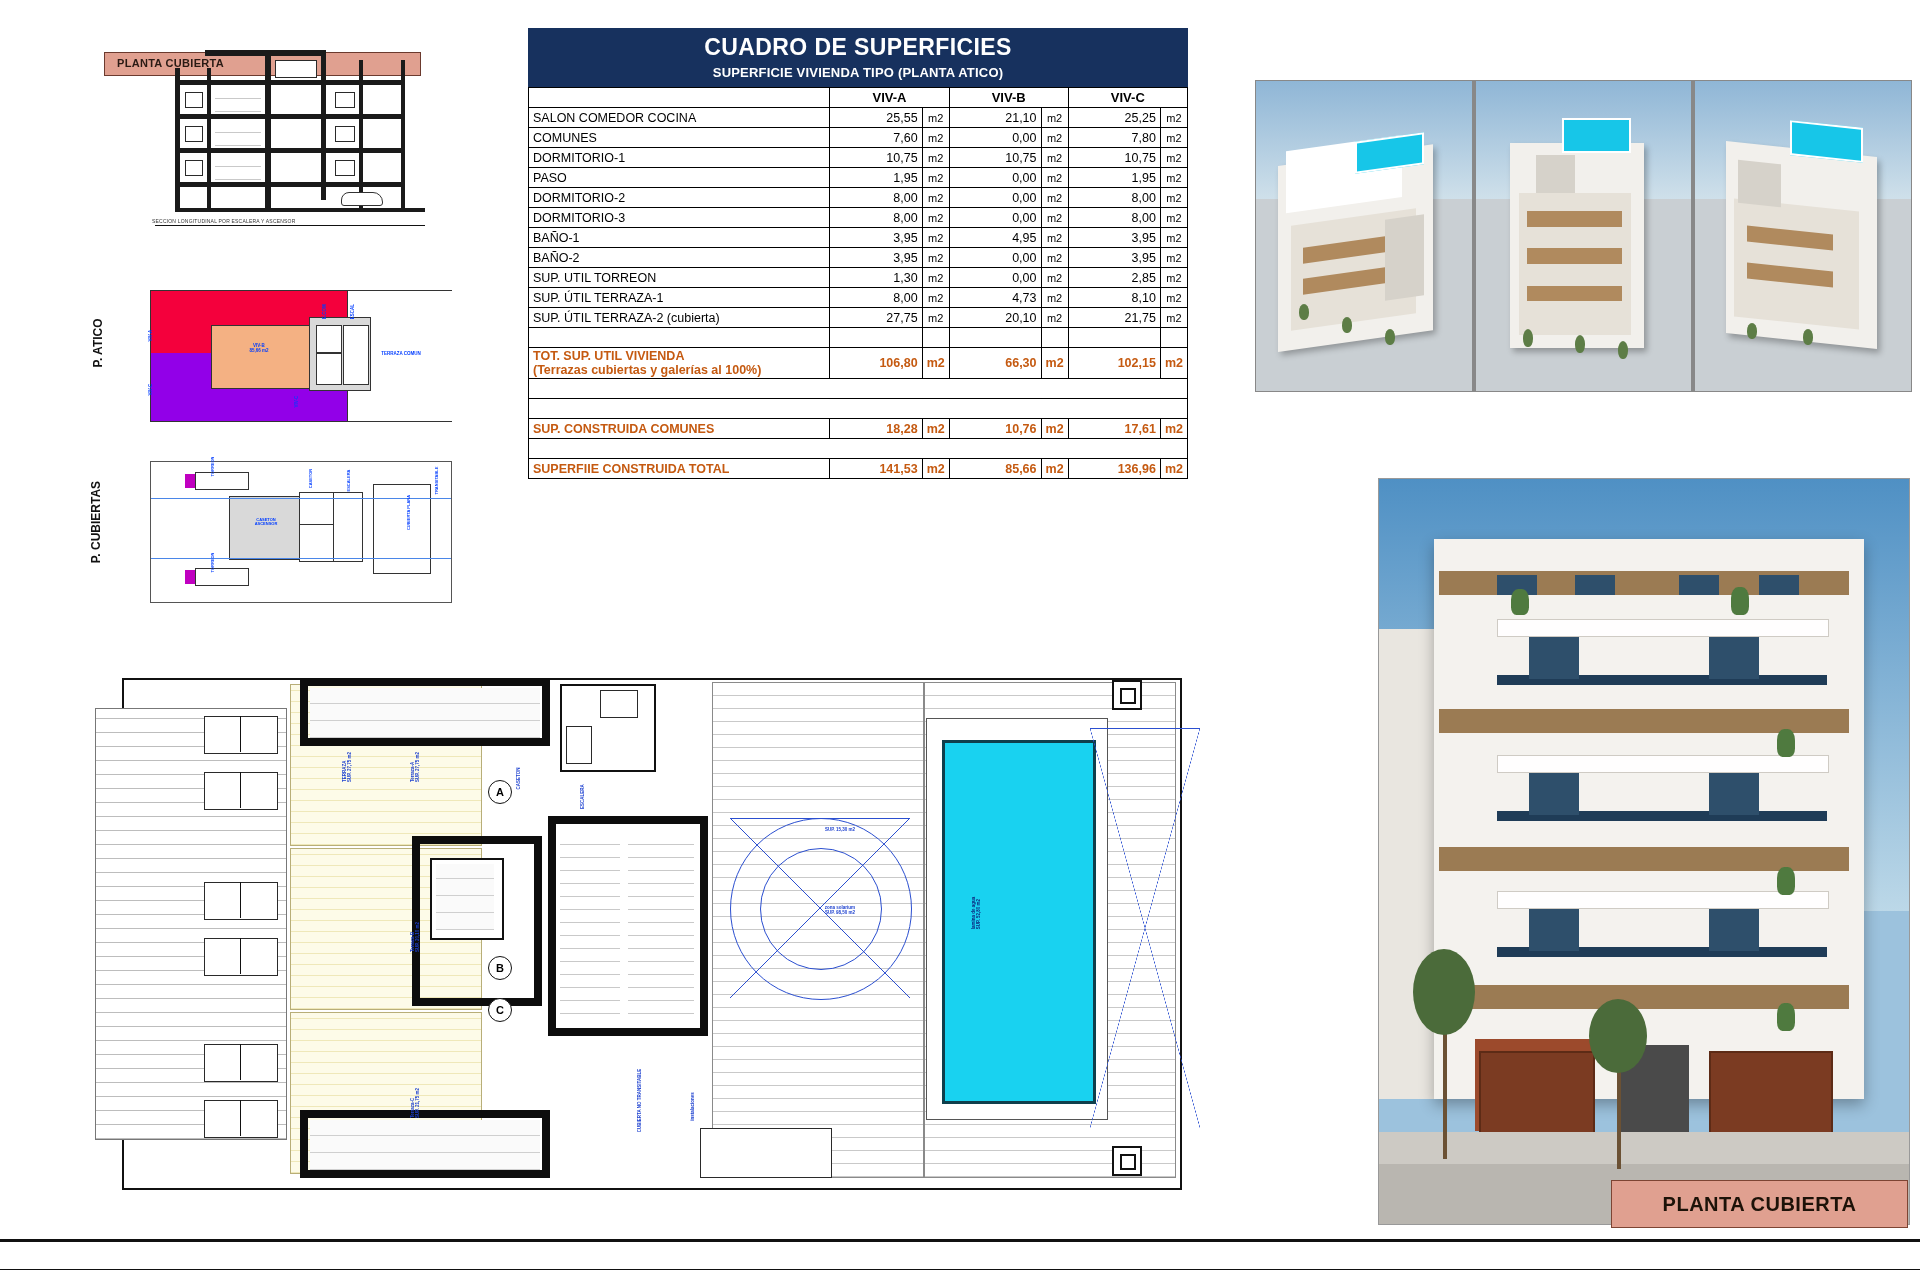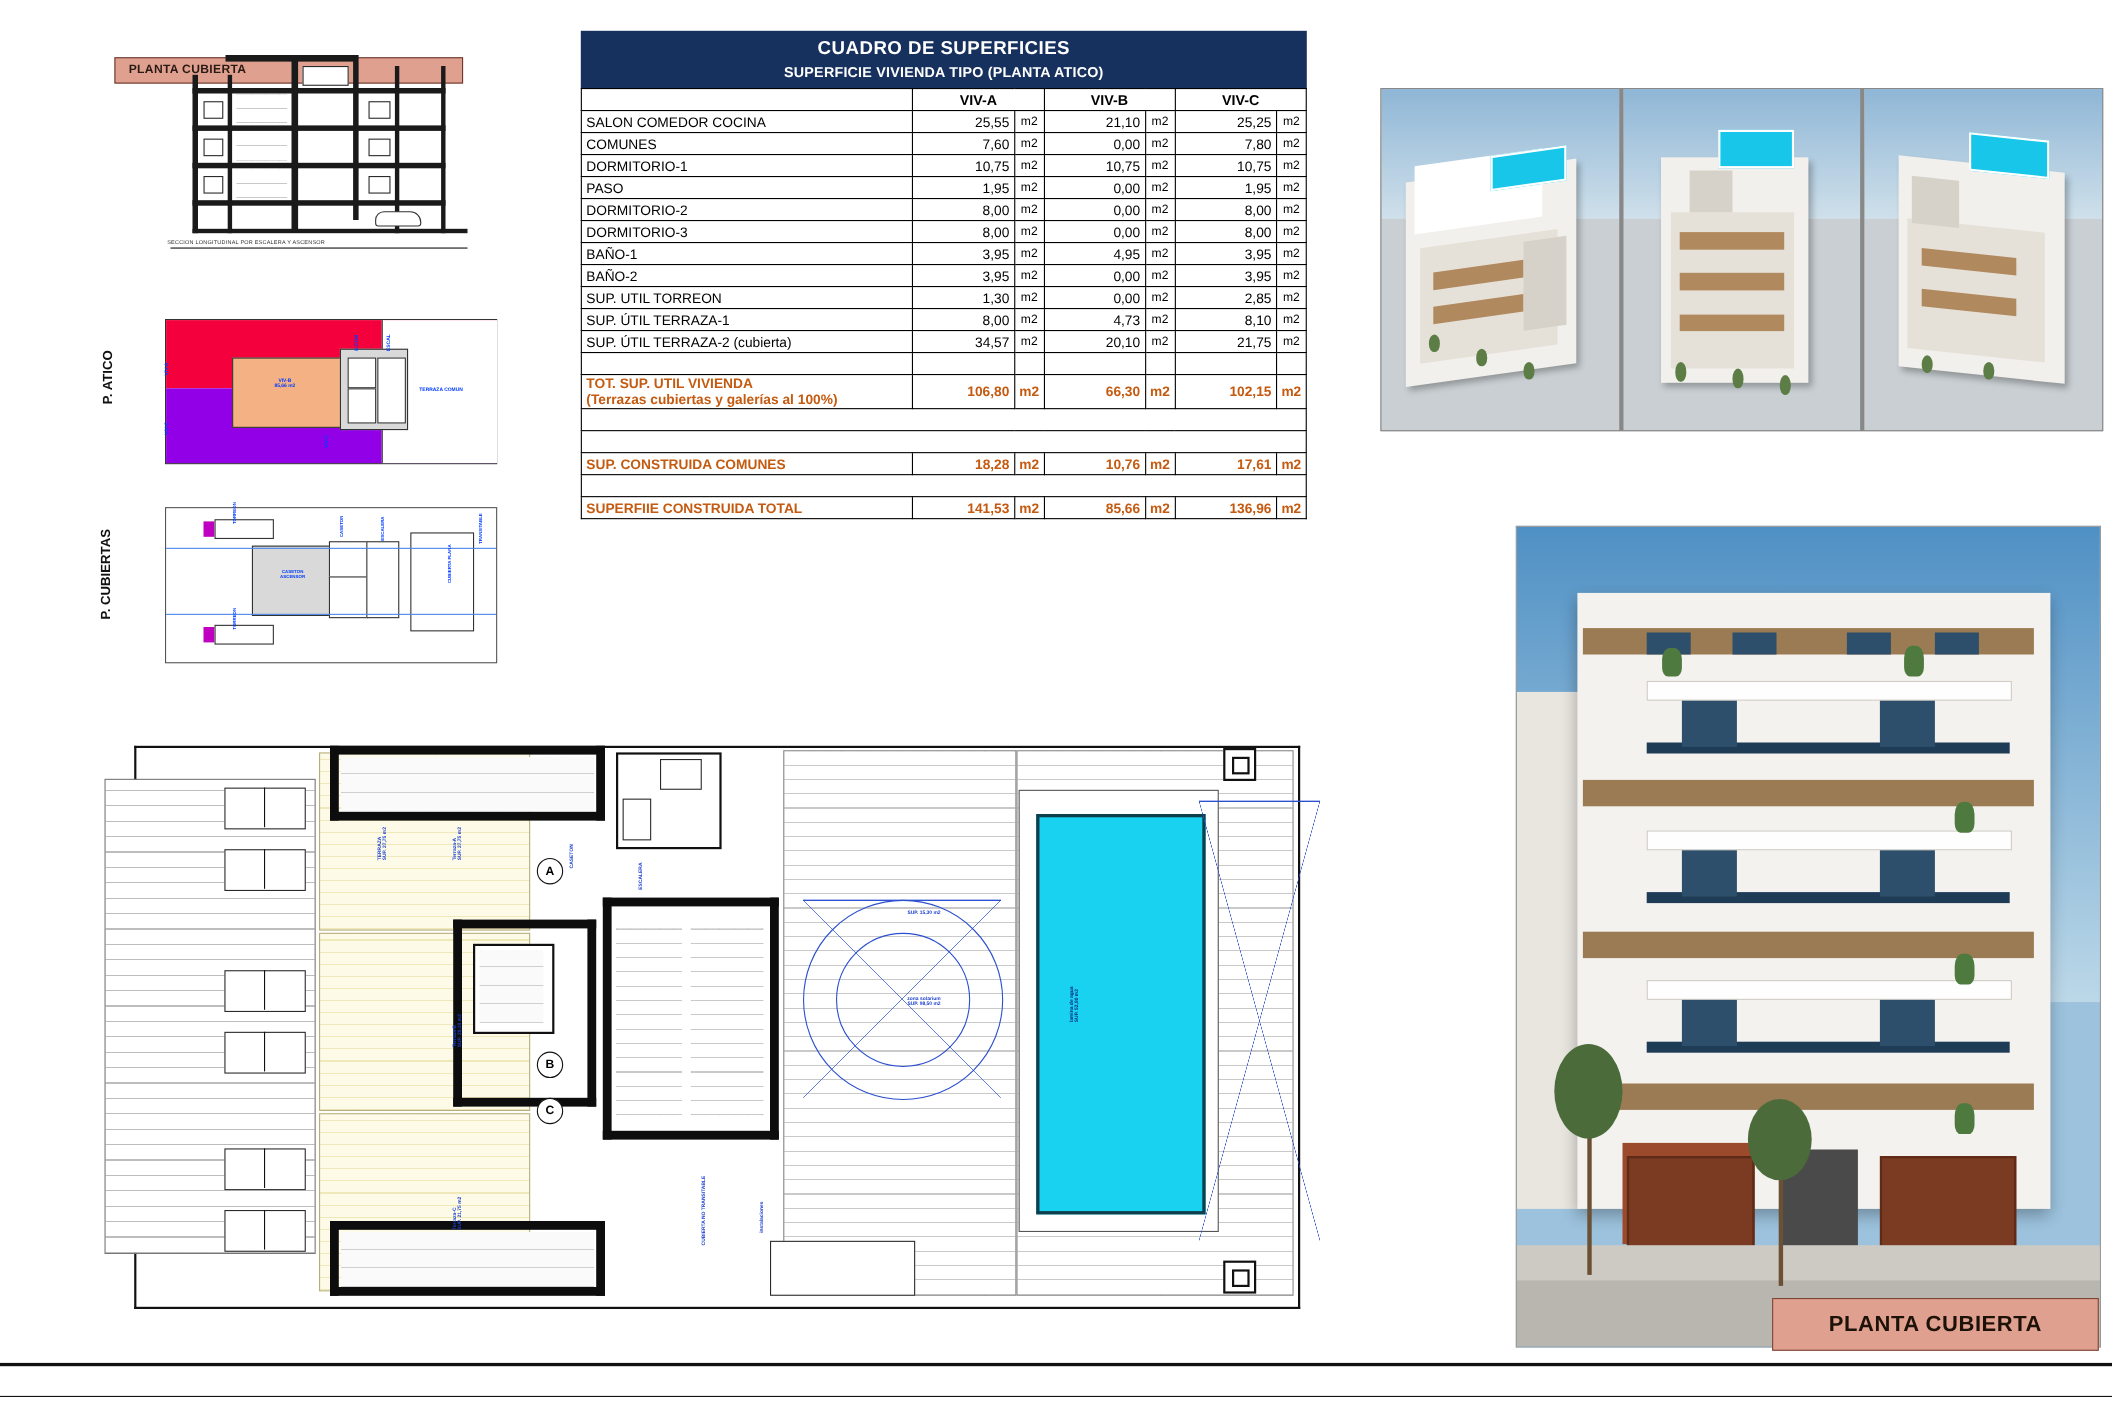--- a/index.html
+++ b/index.html
@@ -55,21 +55,21 @@
   .cub-plan .blk{position:absolute;border:1px solid #333;background:#fff;}
   .cub-plan .fill{position:absolute;background:#d9d9d9;border:1px solid #333;}
   .cub-plan .mag{position:absolute;background:#c000c0;}
   .cub-plan .bl{position:absolute;background:#4a86e8;height:1px;}
   .cub-txt{position:absolute;font-size:4px;color:#003cff;font-weight:bold;line-height:1.1;text-align:center;}
   .cub-vtxt{position:absolute;font-size:4px;color:#003cff;font-weight:bold;transform:rotate(-90deg);white-space:nowrap;}
 
   
   #table-block{position:absolute;left:528px;top:28px;width:660px;}
   .tbl-header{background:#17315e;color:#fff;text-align:center;padding:6px 0 7px;}
-  .tbl-title{font-size:17px;font-weight:bold;letter-spacing:.4px;}
+  .tbl-title{font-size:23px;font-weight:bold;letter-spacing:.4px;}
   .tbl-sub{font-size:13px;font-weight:bold;margin-top:4px;letter-spacing:.2px;}
   table.surfaces{border-collapse:collapse;width:100%;font-size:12.5px;}
   table.surfaces td,table.surfaces th{border:1px solid #000;padding:1px 4px;height:17px;}
   .colhdr{text-align:center;font-weight:bold;font-size:13px;}
   .rowname{text-align:left;width:48%;}
   .val{text-align:right;padding-right:2px;width:14.5%;}
   .unitcell{width:3%;text-align:center;font-size:11px;padding-left:2px;}
   .empty-row td{border:1px solid #000;height:12px;}
   .accent-row td{font-weight:bold;color:#c55a11;font-size:12.5px;}
   .spacer td{border:none;height:9px;}
@@ -333,21 +333,21 @@
         <td class="rowname">SUP. ÚTIL TERRAZA-1</td>
         <td class="val">8,00</td>
         <td class="unitcell">m2</td>
         <td class="val">4,73</td>
         <td class="unitcell">m2</td>
         <td class="val">8,10</td>
         <td class="unitcell">m2</td>
       </tr>
       <tr>
         <td class="rowname">SUP. ÚTIL TERRAZA-2 (cubierta)</td>
-        <td class="val">34,57</td>
+        <td class="val">27,75</td>
         <td class="unitcell">m2</td>
         <td class="val">20,10</td>
         <td class="unitcell">m2</td>
         <td class="val">21,75</td>
         <td class="unitcell">m2</td>
       </tr>
 
       <tr class="empty-row">
         <td></td>
             <td></td>

